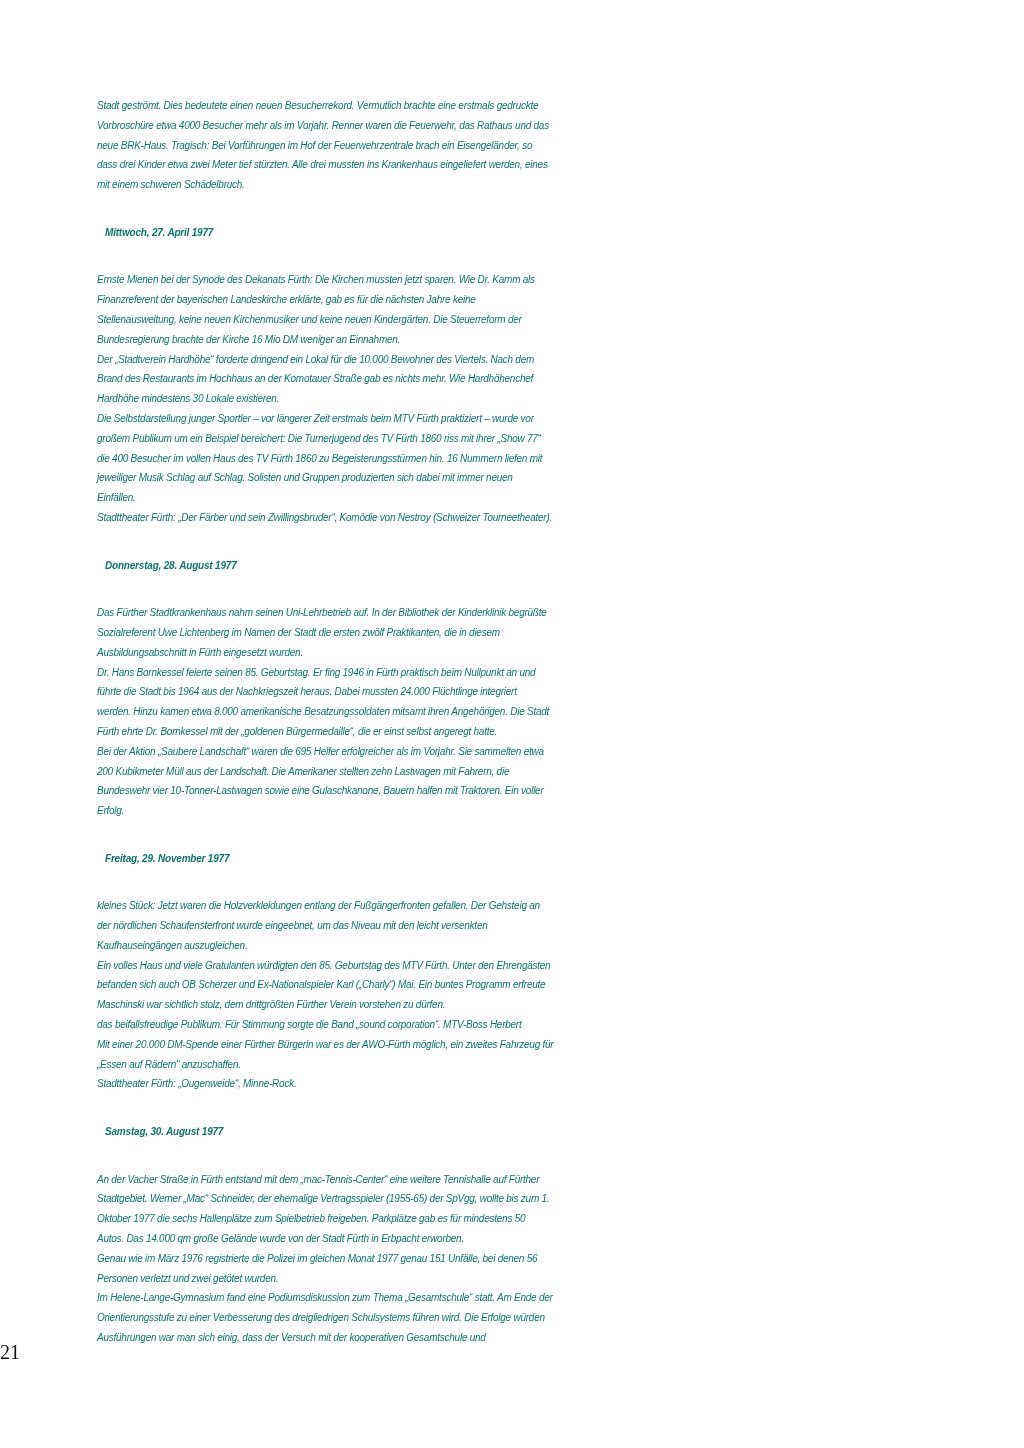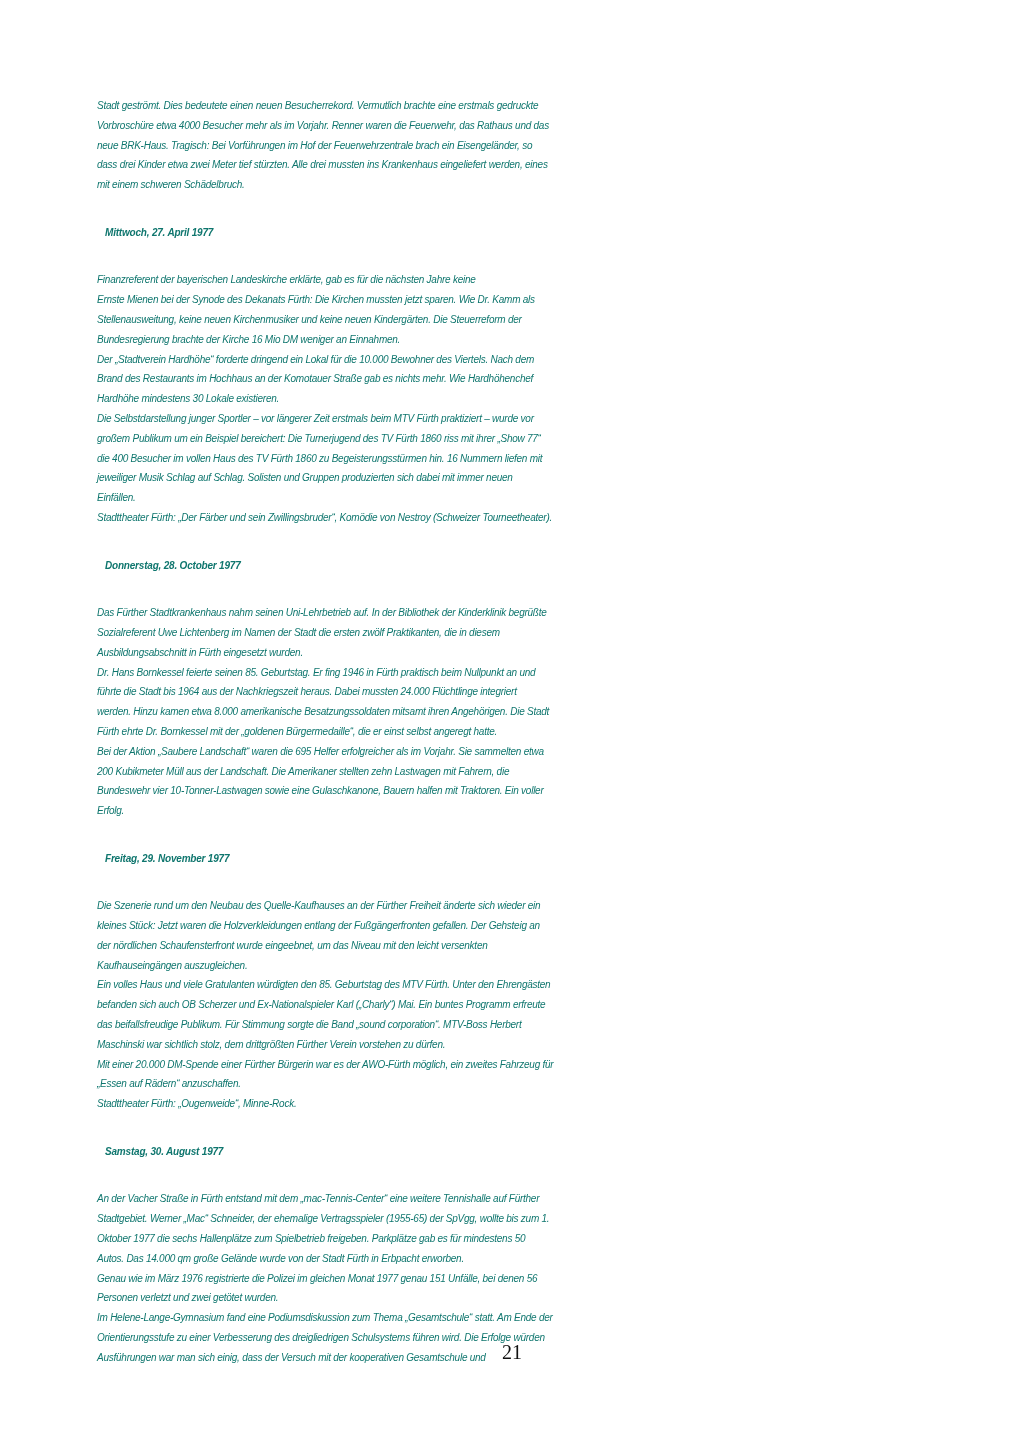--- a/index.html
+++ b/index.html
@@ -13,60 +13,60 @@
     }
     .para { margin: 0; }
     .line { display: block; white-space: nowrap; }
     .heading {
       font-weight: bold; margin: 8px;
       letter-spacing: -0.2px;
     }
     .gap { height: 19.8px; }
     .page-number {
       position: absolute; left: 0; width: 1024px; top: 1341px;
-      text-align: center;
+      text-align: left;
       font-family: "Liberation Serif", serif; font-size: 20px; color: #111111;
     }
   </style>
 </head>
 <body>
 
 <div class="page">
   <div class="para">
     <span class="line">Stadt geströmt. Dies bedeutete einen neuen Besucherrekord. Vermutlich brachte eine erstmals gedruckte</span>
     <span class="line">Vorbroschüre etwa 4000 Besucher mehr als im Vorjahr. Renner waren die Feuerwehr, das Rathaus und das</span>
     <span class="line">neue BRK-Haus. Tragisch: Bei Vorführungen im Hof der Feuerwehrzentrale brach ein Eisengeländer, so</span>
     <span class="line">dass drei Kinder etwa zwei Meter tief stürzten. Alle drei mussten ins Krankenhaus eingeliefert werden, eines</span>
     <span class="line">mit einem schweren Schädelbruch.</span>
   </div>
   <div class="gap"></div>
 
   <div>
     <div class="heading">Mittwoch, 27. April 1977</div>
     <div class="gap"></div>
     <div class="para">
+      <span class="line">Ernste Mienen bei der Synode des Dekanats Fürth: Die Kirchen mussten jetzt sparen. Wie Dr. Kamm als</span>
       <span class="line">Finanzreferent der bayerischen Landeskirche erklärte, gab es für die nächsten Jahre keine</span>
-      <span class="line">Ernste Mienen bei der Synode des Dekanats Fürth: Die Kirchen mussten jetzt sparen. Wie Dr. Kamm als</span>
       <span class="line">Stellenausweitung, keine neuen Kirchenmusiker und keine neuen Kindergärten. Die Steuerreform der</span>
       <span class="line">Bundesregierung brachte der Kirche 16 Mio DM weniger an Einnahmen.</span>
       <span class="line">Der „Stadtverein Hardhöhe“ forderte dringend ein Lokal für die 10.000 Bewohner des Viertels. Nach dem</span>
       <span class="line">Brand des Restaurants im Hochhaus an der Komotauer Straße gab es nichts mehr. Wie Hardhöhenchef</span>
       <span class="line">Hardhöhe mindestens 30 Lokale existieren.</span>
       <span class="line">Die Selbstdarstellung junger Sportler – vor längerer Zeit erstmals beim MTV Fürth praktiziert – wurde vor</span>
       <span class="line">großem Publikum um ein Beispiel bereichert: Die Turnerjugend des TV Fürth 1860 riss mit ihrer „Show 77“</span>
       <span class="line">die 400 Besucher im vollen Haus des TV Fürth 1860 zu Begeisterungsstürmen hin. 16 Nummern liefen mit</span>
       <span class="line">jeweiliger Musik Schlag auf Schlag. Solisten und Gruppen produzierten sich dabei mit immer neuen</span>
       <span class="line">Einfällen.</span>
       <span class="line">Stadttheater Fürth: „Der Färber und sein Zwillingsbruder“, Komödie von Nestroy (Schweizer Tourneetheater).</span>
     </div>
   </div>
   <div class="gap"></div>
 
   <div>
-    <div class="heading">Donnerstag, 28. October 1977</div>
+    <div class="heading">Donnerstag, 28. August 1977</div>
     <div class="gap"></div>
     <div class="para">
       <span class="line">Das Fürther Stadtkrankenhaus nahm seinen Uni-Lehrbetrieb auf. In der Bibliothek der Kinderklinik begrüßte</span>
       <span class="line">Sozialreferent Uwe Lichtenberg im Namen der Stadt die ersten zwölf Praktikanten, die in diesem</span>
       <span class="line">Ausbildungsabschnitt in Fürth eingesetzt wurden.</span>
       <span class="line">Dr. Hans Bornkessel feierte seinen 85. Geburtstag. Er fing 1946 in Fürth praktisch beim Nullpunkt an und</span>
       <span class="line">führte die Stadt bis 1964 aus der Nachkriegszeit heraus. Dabei mussten 24.000 Flüchtlinge integriert</span>
       <span class="line">werden. Hinzu kamen etwa 8.000 amerikanische Besatzungssoldaten mitsamt ihren Angehörigen. Die Stadt</span>
       <span class="line">Fürth ehrte Dr. Bornkessel mit der „goldenen Bürgermedaille“, die er einst selbst angeregt hatte.</span>
       <span class="line">Bei der Aktion „Saubere Landschaft“ waren die 695 Helfer erfolgreicher als im Vorjahr. Sie sammelten etwa</span>
@@ -74,28 +74,27 @@
       <span class="line">Bundeswehr vier 10-Tonner-Lastwagen sowie eine Gulaschkanone, Bauern halfen mit Traktoren. Ein voller</span>
       <span class="line">Erfolg.</span>
     </div>
   </div>
   <div class="gap"></div>
 
   <div>
     <div class="heading">Freitag, 29. November 1977</div>
     <div class="gap"></div>
     <div class="para">
-      <span class="line">Die Szenerie rund um den Neubau des Quelle-Kaufhauses an der Fürther Freiheit änderte sich wieder ein</span>
       <span class="line">kleines Stück: Jetzt waren die Holzverkleidungen entlang der Fußgängerfronten gefallen. Der Gehsteig an</span>
       <span class="line">der nördlichen Schaufensterfront wurde eingeebnet, um das Niveau mit den leicht versenkten</span>
       <span class="line">Kaufhauseingängen auszugleichen.</span>
       <span class="line">Ein volles Haus und viele Gratulanten würdigten den 85. Geburtstag des MTV Fürth. Unter den Ehrengästen</span>
       <span class="line">befanden sich auch OB Scherzer und Ex-Nationalspieler Karl („Charly“) Mai. Ein buntes Programm erfreute</span>
+      <span class="line">Maschinski war sichtlich stolz, dem drittgrößten Fürther Verein vorstehen zu dürfen.</span>
       <span class="line">das beifallsfreudige Publikum. Für Stimmung sorgte die Band „sound corporation“. MTV-Boss Herbert</span>
-      <span class="line">Maschinski war sichtlich stolz, dem drittgrößten Fürther Verein vorstehen zu dürfen.</span>
       <span class="line">Mit einer 20.000 DM-Spende einer Fürther Bürgerin war es der AWO-Fürth möglich, ein zweites Fahrzeug für</span>
       <span class="line">„Essen auf Rädern“ anzuschaffen.</span>
       <span class="line">Stadttheater Fürth: „Ougenweide“, Minne-Rock.</span>
     </div>
   </div>
   <div class="gap"></div>
 
   <div>
     <div class="heading">Samstag, 30. August 1977</div>
     <div class="gap"></div>

